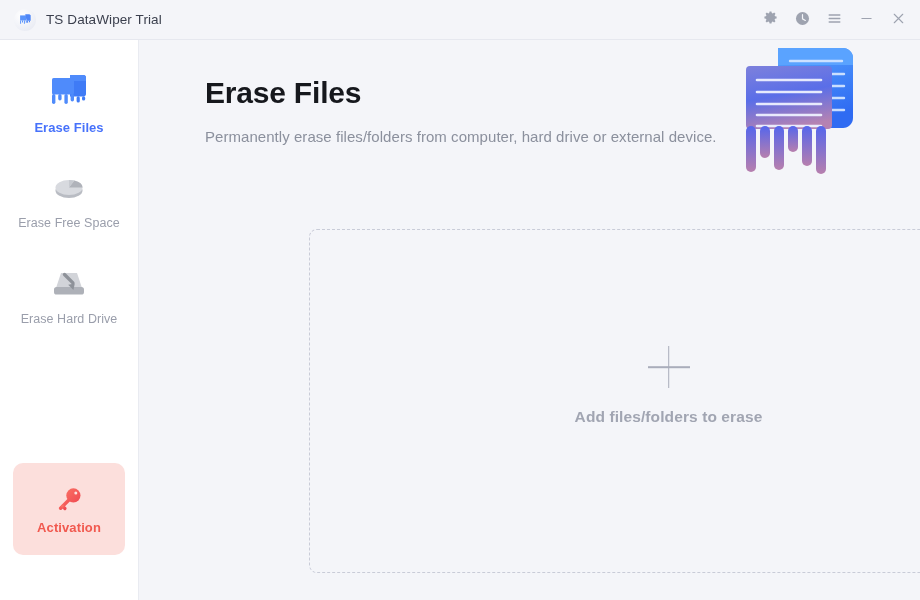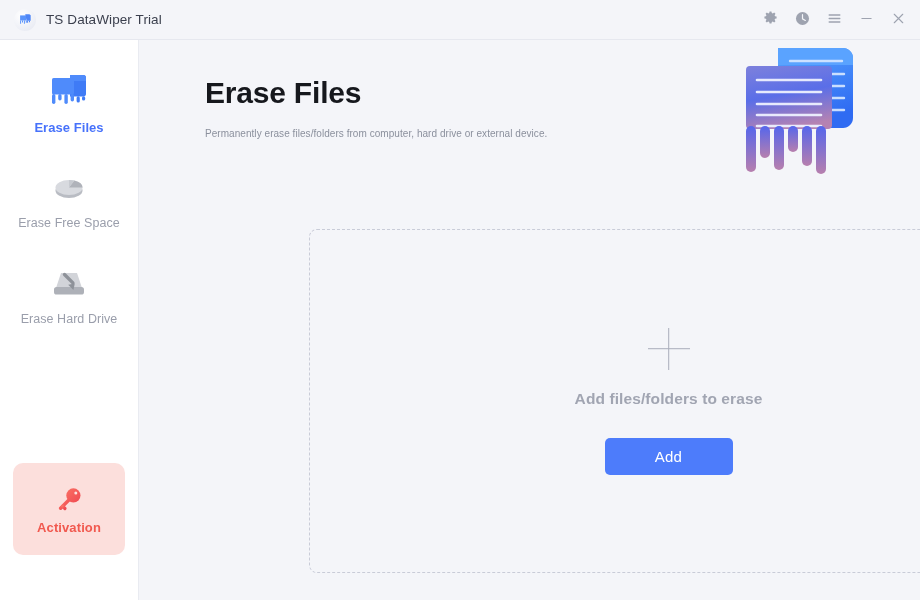--- a/index.html
+++ b/index.html
@@ -167,21 +167,21 @@
   .page-title {
     font-size: 30px;
     font-weight: bold;
     color: #16181d;
     letter-spacing: -0.2px;
     line-height: 1.1;
   }
 
   .page-subtitle {
     margin-top: 19px;
-    font-size: 10px;
+    font-size: 15px;
     color: #8b909d;
     letter-spacing: 0.05px;
   }
 
   .hero-art {
     position: absolute;
     top: 4px;
     right: 28px;
     width: 160px;
     height: 142px;
@@ -428,18 +428,17 @@
             <rect x="70" y="82" width="10" height="40" rx="5"></rect>
             <rect x="84" y="82" width="10" height="48" rx="5"></rect>
           </g>
           <rect x="14" y="78" width="86" height="10" fill="url(#frontSheet)" opacity="0"></rect>
         </svg>
       </div>
 
       <div class="dropzone">
         <div class="plus-icon"></div>
         <div class="dropzone-text">Add files/folders to erase</div>
-        <button class="add-button">Add</button>
       </div>
 
     </main>
   </div>
 </div>
 
 </body></html>

